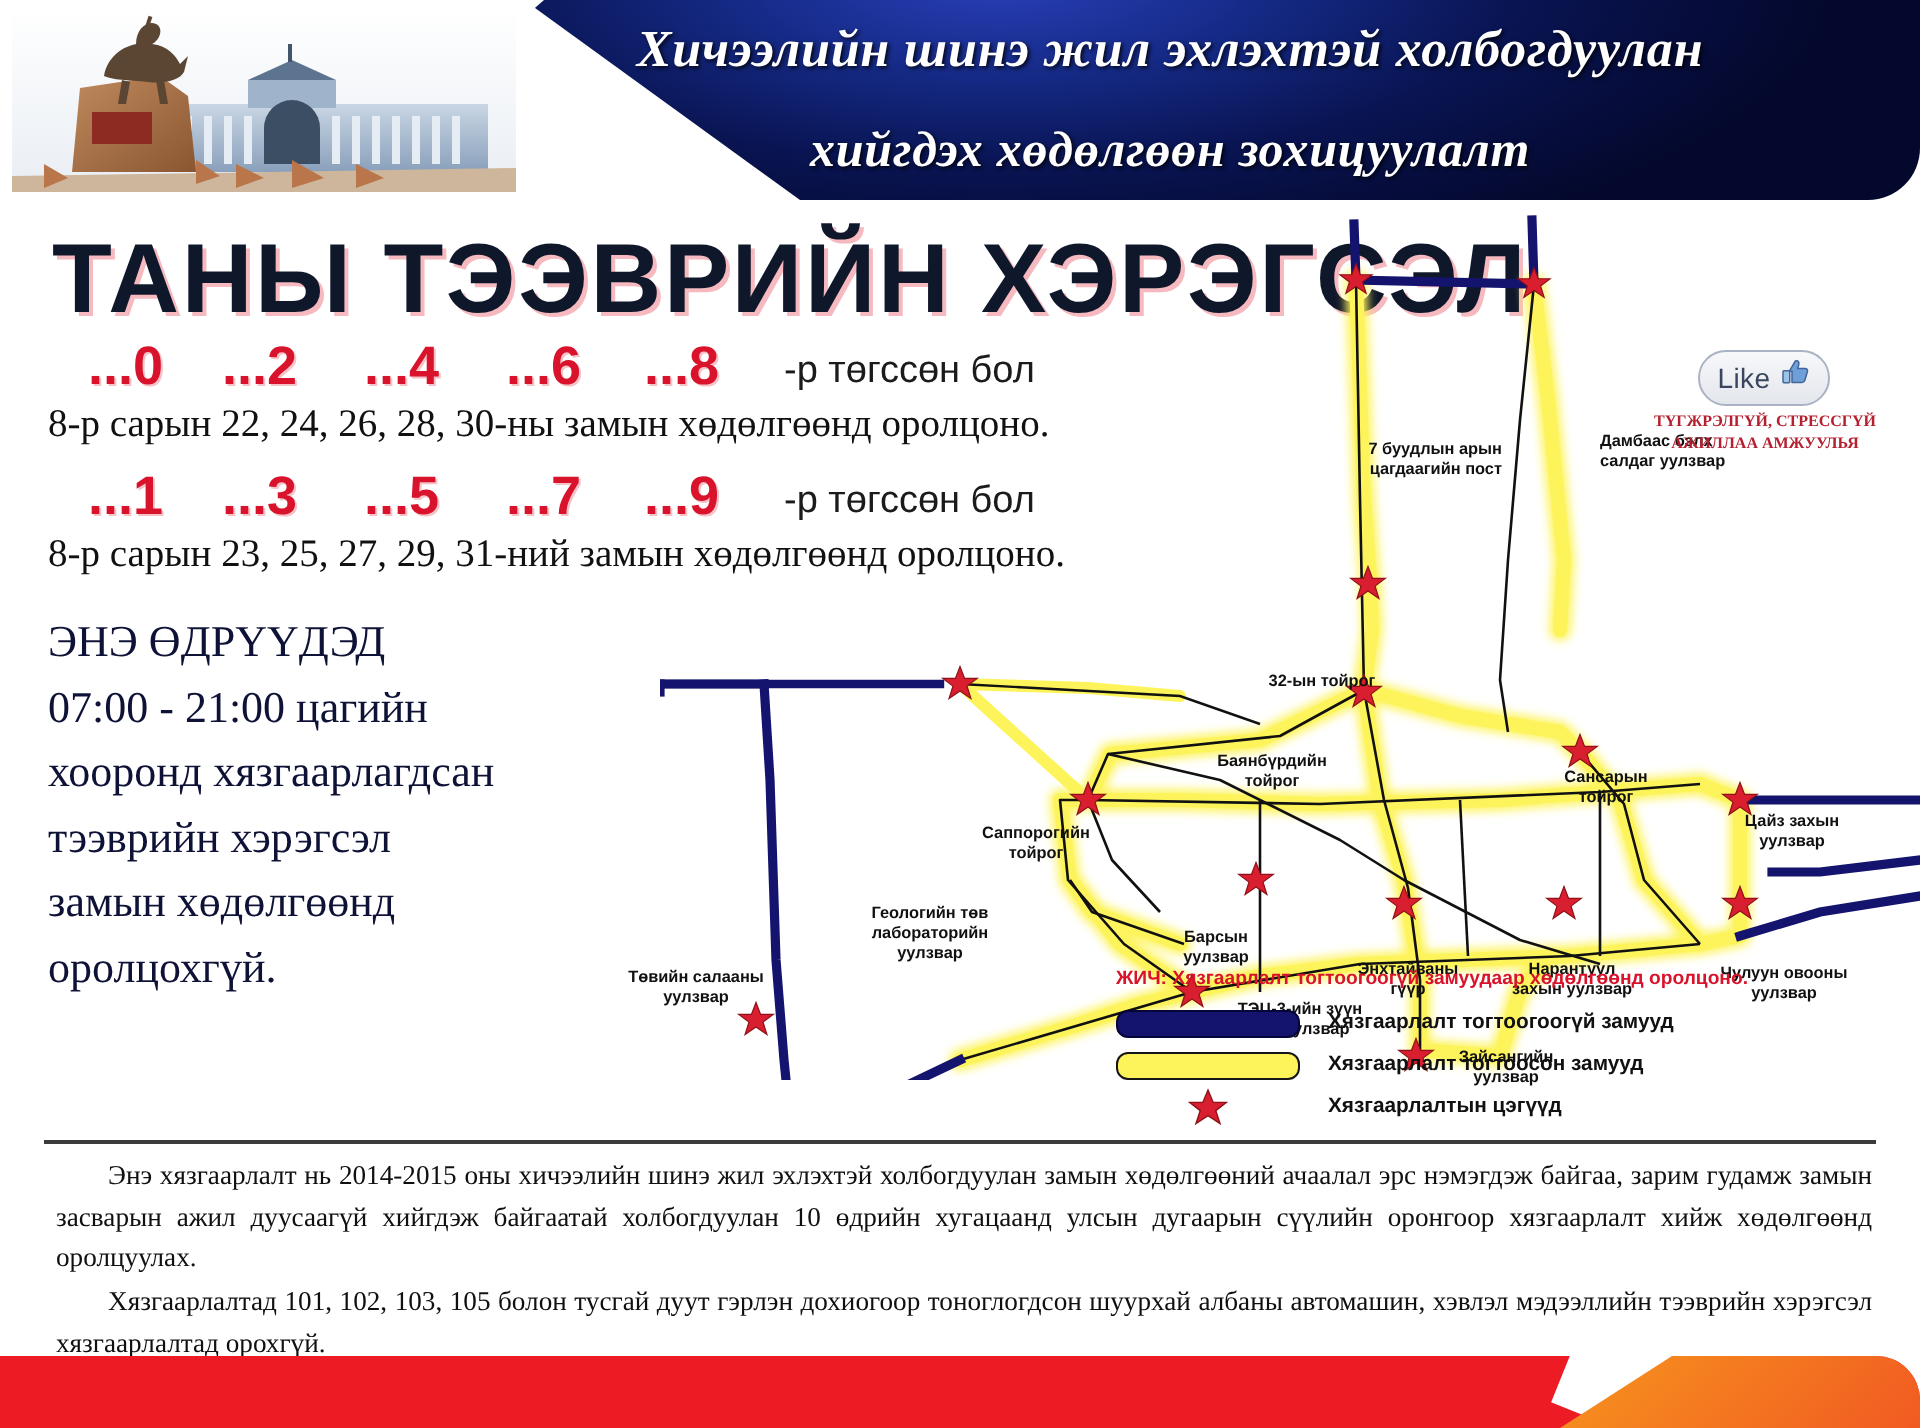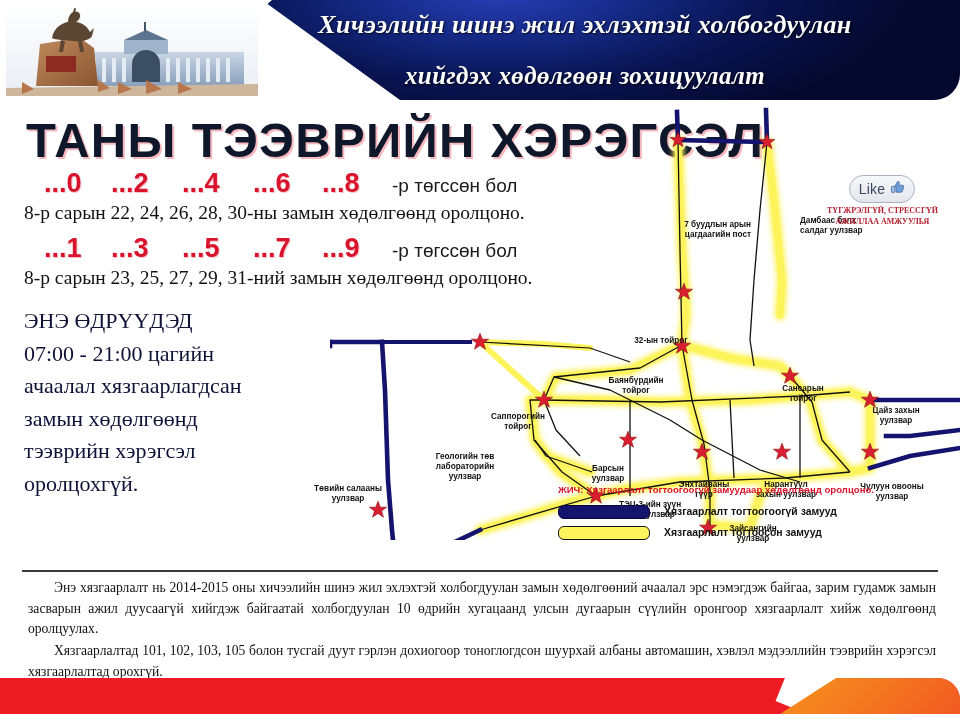--- a/index.html
+++ b/index.html
@@ -188,23 +188,23 @@
   <span class="dg" style="left:138px">...5</span>
   <span class="dg" style="left:209px">...7</span>
   <span class="dg" style="left:278px">...9</span>
   <span class="suffix" style="left:348px">-р төгссөн бол</span>
 </div>
 <div class="date-line" id="date-line-odd">8-р сарын 23, 25, 27, 29, 31-ний замын хөдөлгөөнд оролцоно.</div>
 
 <div id="notice">
   <div class="nl">ЭНЭ ӨДРҮҮДЭД</div>
   <div class="nl">07:00 - 21:00 цагийн</div>
-  <div class="nl">ачаалал хязгаарлагдсан</div>
+  <div class="nl">хооронд хязгаарлагдсан</div>
+  <div class="nl">тээврийн хэрэгсэл</div>
   <div class="nl">замын хөдөлгөөнд</div>
-  <div class="nl">тээврийн хэрэгсэл</div>
   <div class="nl">оролцохгүй.</div>
 </div>
 
 <div id="map">
   <svg width="630" height="440" viewBox="0 0 630 440">
     <defs>
       <filter id="glow" x="-30%" y="-30%" width="160%" height="160%">
         <feGaussianBlur stdDeviation="2.4"></feGaussianBlur>
       </filter>
     </defs>
@@ -427,20 +427,28 @@
     <span class="lg-text">Хязгаарлалт тогтоогоогүй замууд</span>
   </div>
 
   <div class="lg-row">
     <span class="lg-swatch">
         <i class="sw-yellow"></i>
       </span>
     <span class="lg-text">Хязгаарлалт тогтоосон замууд</span>
   </div>
 
+  <div class="lg-row">
+    <span class="lg-swatch">
+      <svg width="20" height="19" viewBox="0 0 20 19">
+        <path d="M10,1 L12.6,7.2 L19.2,7.2 L13.9,11.3 L16,17.8 L10,13.8 L4,17.8 L6.1,11.3 L0.8,7.2 L7.4,7.2 Z" fill="#d81e2f" stroke="#8e1018" stroke-width=".7"></path>
+      </svg>
+    </span>
+    <span class="lg-text">Хязгаарлалтын цэгүүд</span>
+  </div>
 </div>
 
 <div id="rule"></div>
 <div id="bottom-text">
   <p>Энэ хязгаарлалт нь 2014-2015 оны хичээлийн шинэ жил эхлэхтэй холбогдуулан замын хөдөлгөөний ачаалал эрс нэмэгдэж байгаа, зарим гудамж замын засварын ажил дуусаагүй хийгдэж байгаатай холбогдуулан 10 өдрийн хугацаанд улсын дугаарын сүүлийн оронгоор хязгаарлалт хийж хөдөлгөөнд оролцуулах.</p>
   <p>Хязгаарлалтад 101, 102, 103, 105 болон тусгай дуут гэрлэн дохиогоор тоноглогдсон шуурхай албаны автомашин, хэвлэл мэдээллийн тээврийн хэрэгсэл хязгаарлалтад орохгүй.</p>
 </div>
 
 <div id="footer">
   <div id="footer-red"></div>

